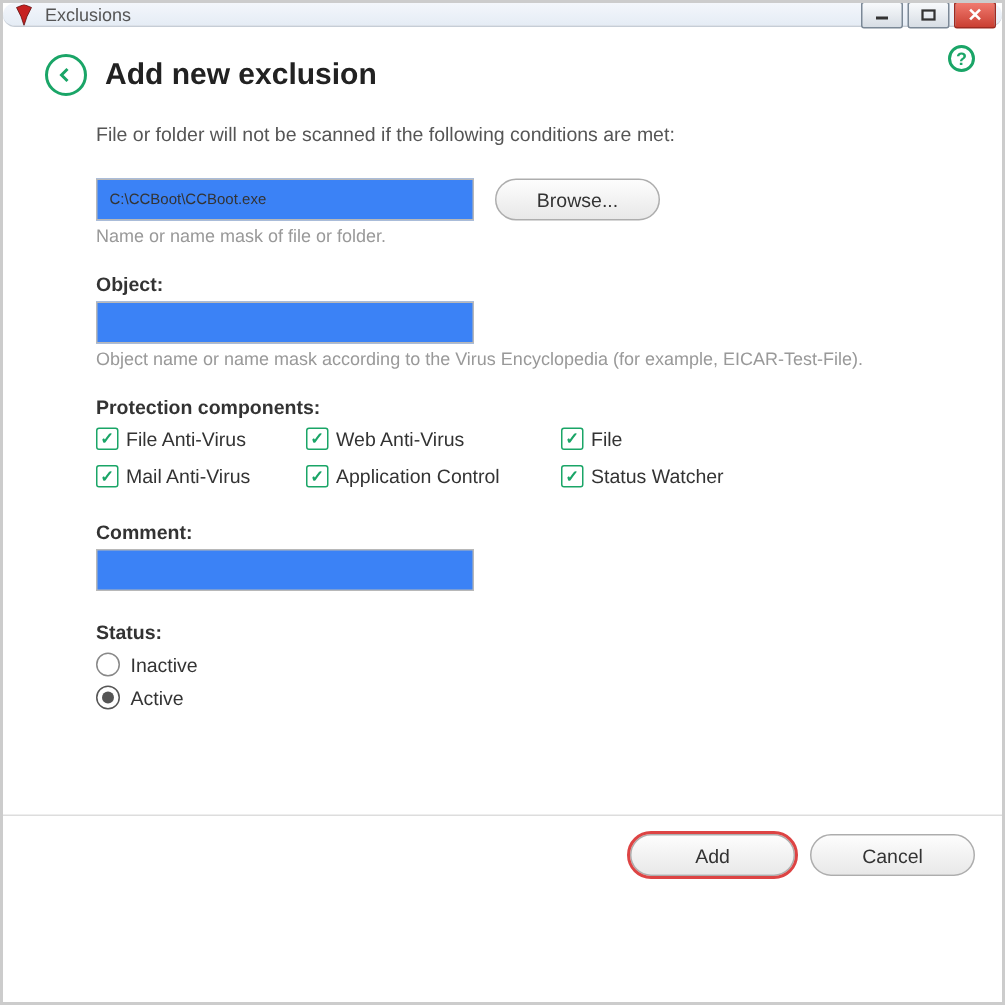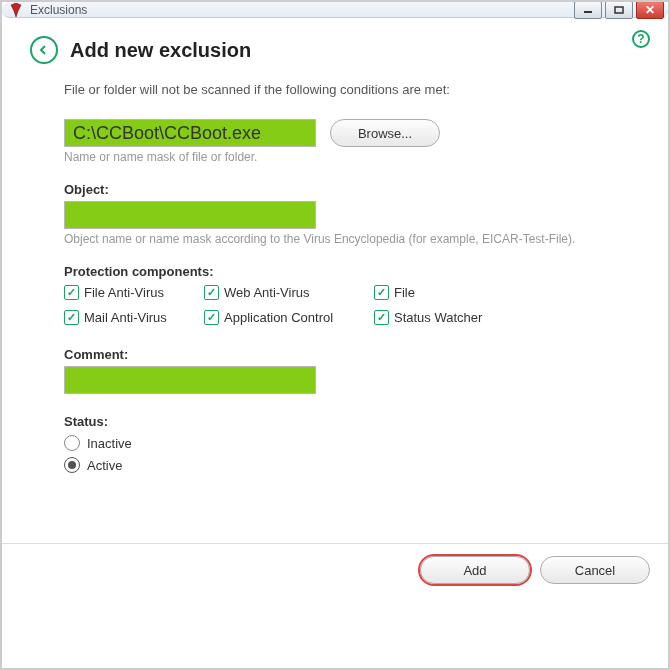--- a/index.html
+++ b/index.html
@@ -76,23 +76,23 @@
   }
   h1 { margin: 0; font-size: 20px; font-weight: 700; color: #222; }
   .desc { color: #555; margin: 0 0 22px 34px; font-size: 13px; }
   .form { margin-left: 34px; }
   .lbl { font-weight: 600; font-size: 13px; color: #333; margin-bottom: 4px; }
   .row { display: flex; gap: 14px; align-items: center; }
   input[type=text] {
     width: 252px; height: 28px;
     border: 1px solid #b8b8b8;
     padding: 0 8px;
-    font-size: 18px;
+    font-size: 10px;
     color: #333;
-    background: #84cc16;
+    background: #3b82f6;
   }
   .btn {
     height: 28px;
     min-width: 110px;
     padding: 0 16px;
     border: 1px solid #adadad;
     border-radius: 14px;
     background: linear-gradient(#fdfdfd,#e8e8e8);
     font-size: 13px;
     display: inline-flex; align-items: center; justify-content: center;

